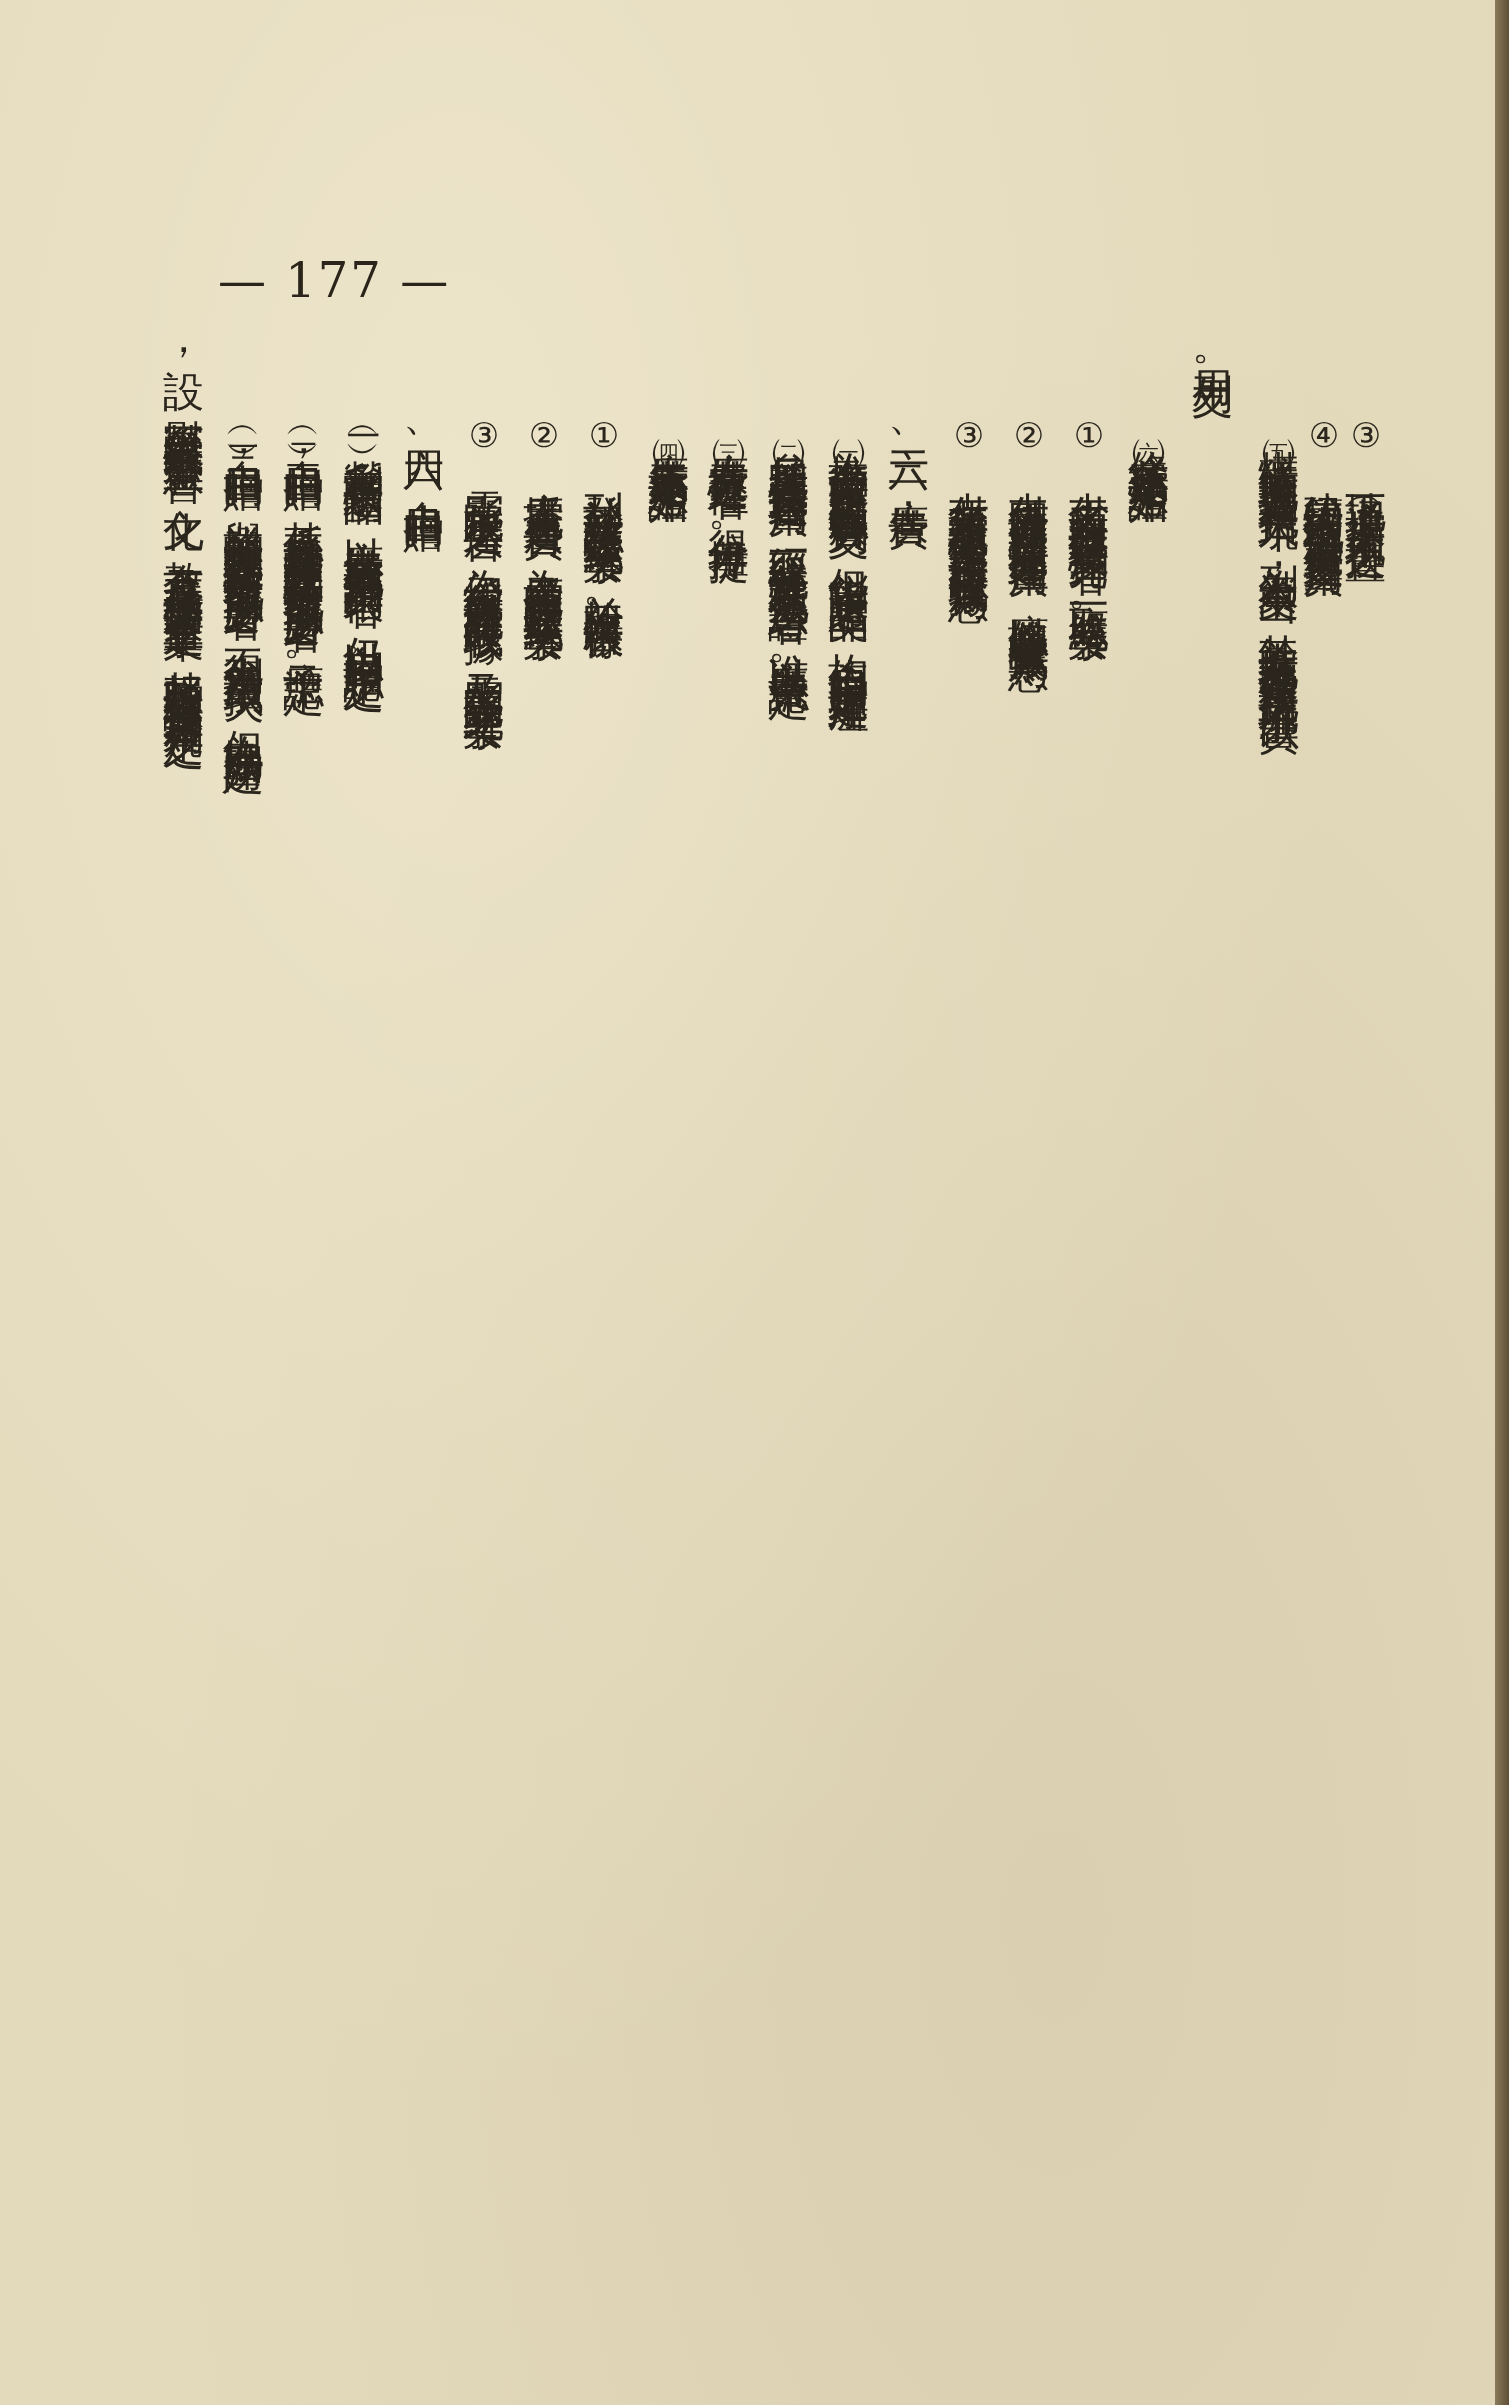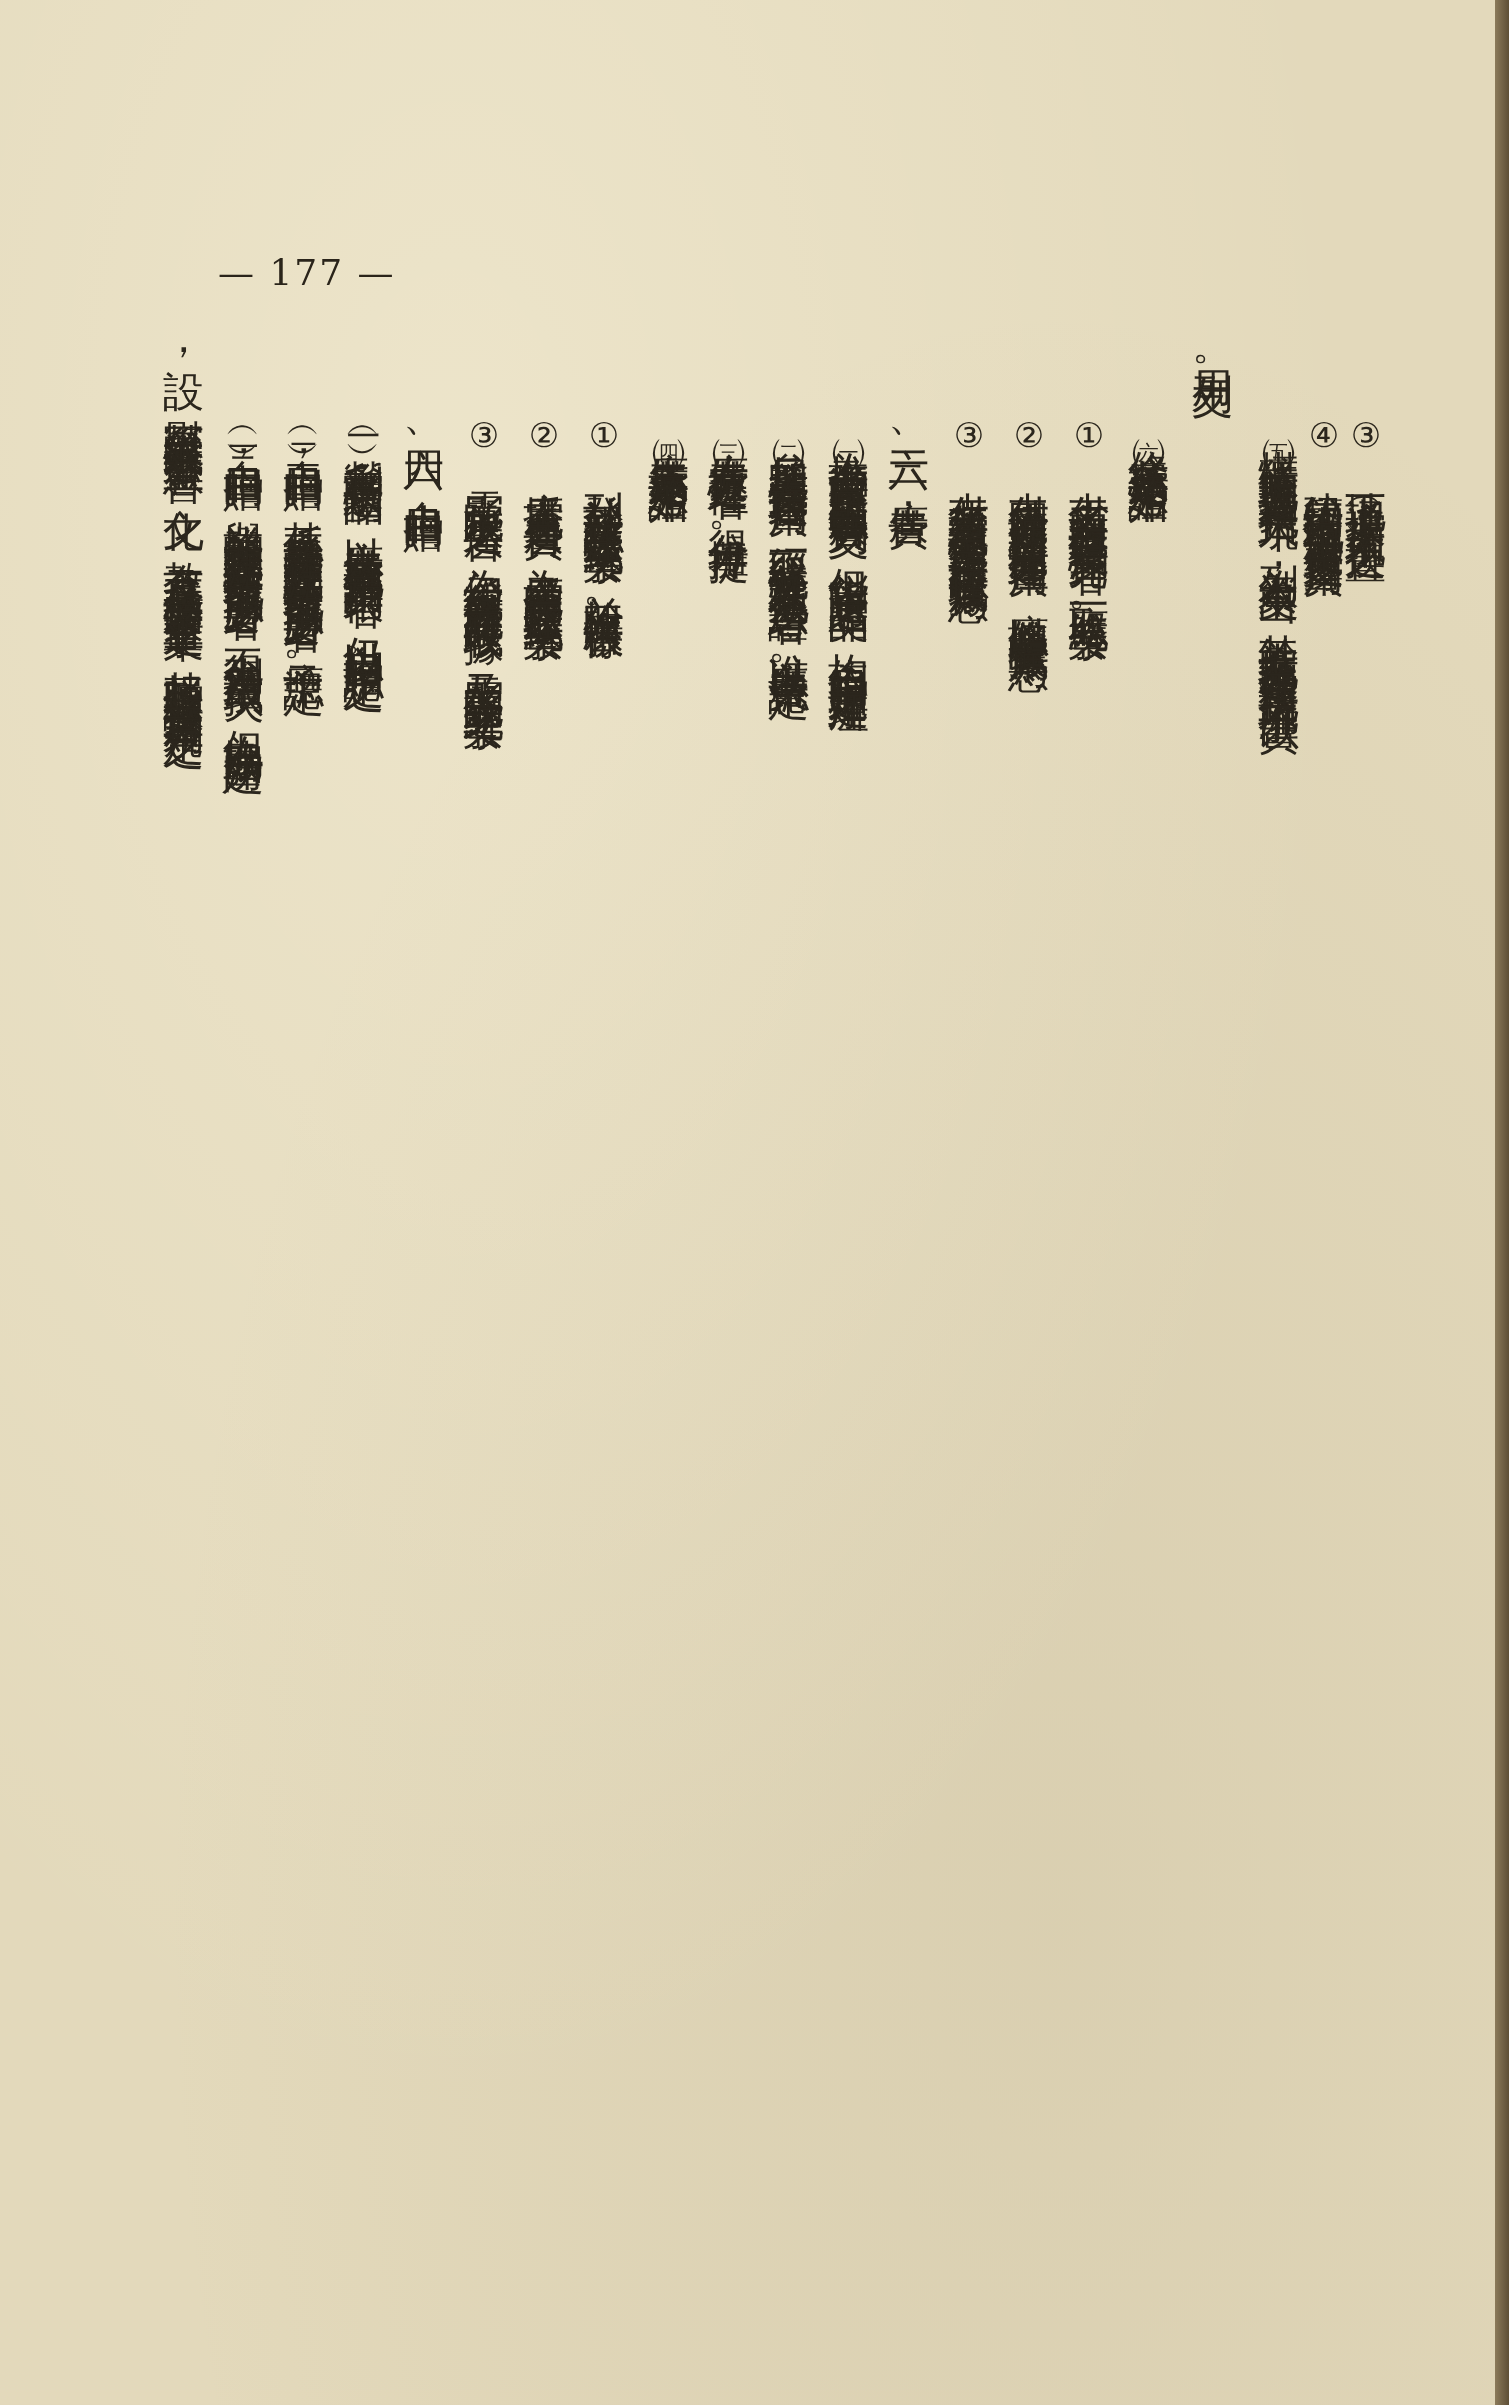--- a/index.html
+++ b/index.html
@@ -10,21 +10,21 @@
       radial-gradient(ellipse at 30% 20%, rgba(255,250,230,0.35), rgba(0,0,0,0) 60%),
       radial-gradient(ellipse at 70% 80%, rgba(150,135,100,0.12), rgba(0,0,0,0) 60%);
   }
   .page-edge {
     position: absolute; top: 0; right: 0; width: 14px; height: 2405px;
     background: linear-gradient(to right, #8b7a5a, #5e4f36);
   }
   .page-number {
     position: absolute; left: 218px; top: 252px;
     font-family: "DejaVu Serif", "Liberation Serif", serif;
-    font-size: 36px; color: #2a241a; letter-spacing: 2px;
+    font-size: 48px; color: #2a241a; letter-spacing: 2px;
     white-space: nowrap;
   }
   .col {
     position: absolute;
     writing-mode: vertical-rl;
     text-orientation: upright;
     font-family: "DejaVu Serif", "Liberation Serif", serif;
     font-size: 41px;
     line-height: 1;
     letter-spacing: 4px;

